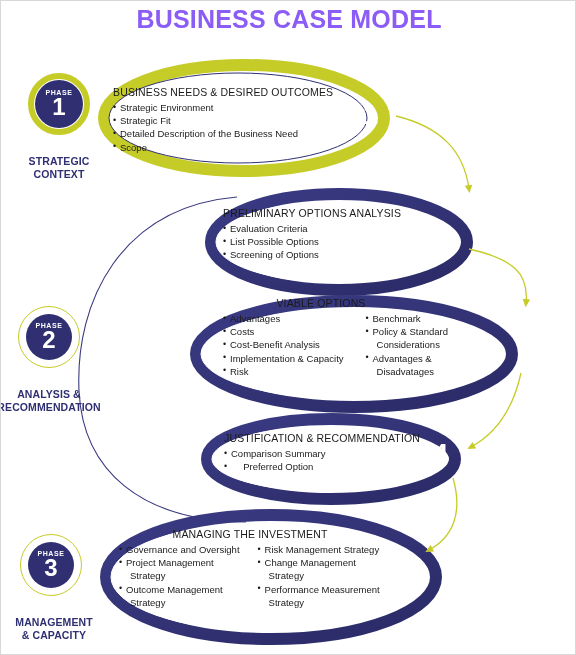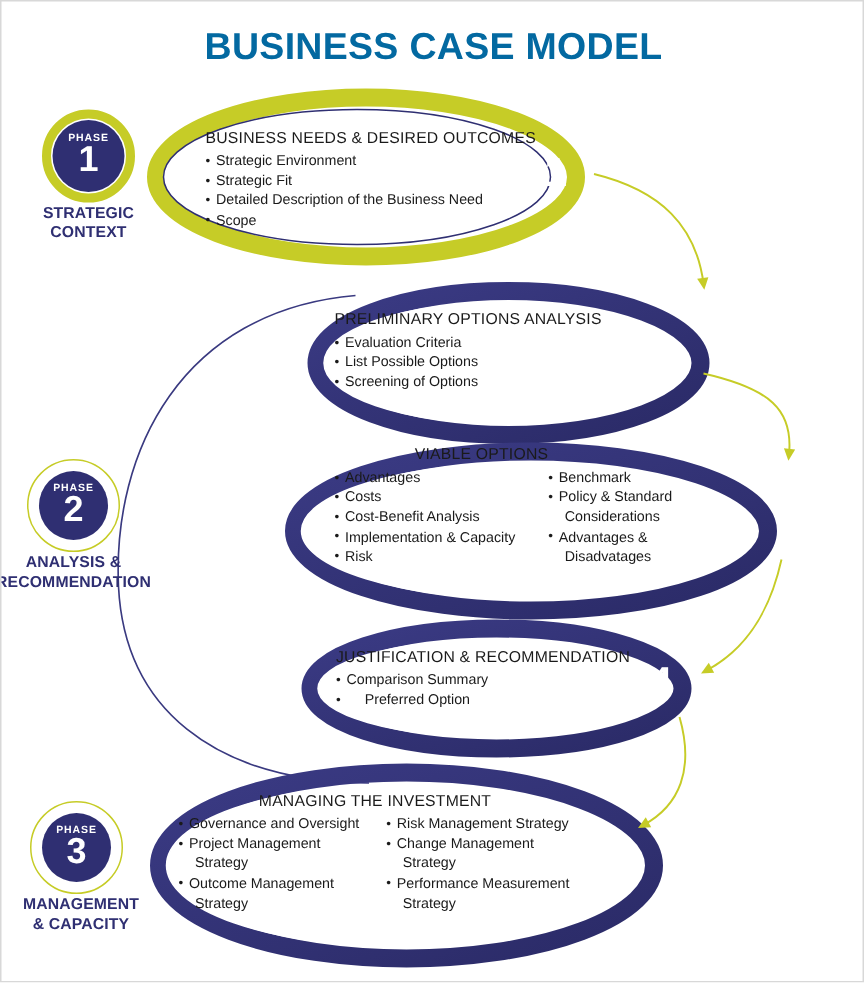--- a/index.html
+++ b/index.html
@@ -27,28 +27,28 @@
     position: absolute;
     left: 0; top: 0;
     width: 576px;
     height: 655px;
     pointer-events: none;
   }
 
   
   .title {
     position: absolute;
-    top: 16px;
+    top: 4px;
     left: 0;
     width: 576px;
     text-align: center;
     font-size: 25px;
     font-weight: bold;
     letter-spacing: 0.2px;
-    color: #0369a1;
+    color: #8b5cf6;
     font-family: "Liberation Sans", sans-serif;
   }
 
   
   .phase {
     position: absolute;
     width: 104px;
     text-align: center;
     pointer-events: auto;
   }
@@ -86,21 +86,21 @@
     font-weight: bold;
     letter-spacing: 0.6px;
     margin-bottom: 1px;
   }
   .phase-num {
     font-size: 24px;
     font-weight: bold;
     margin-top: -2px;
   }
   .phase-label {
-    margin-top: 1px;
+    margin-top: 20px;
     color: #2f2f72;
     font-size: 10.5px;
     font-weight: bold;
     line-height: 12.5px;
     letter-spacing: 0.1px;
   }
 
   
   .ell-content {
     position: absolute;
@@ -236,21 +236,21 @@
           <span class="phase-word">PHASE</span>
           <span class="phase-num">3</span>
         </div>
       </div>
       <div class="phase-label" style="width:110px;">
         <span>MANAGEMENT</span><br>
         <span>&amp; CAPACITY</span>
       </div>
     </div>
 
-    <div class="ell-content" style="left:136px; top:85px;">
+    <div class="ell-content" style="left:112px; top:85px;">
       <div class="ell-head">BUSINESS NEEDS &amp; DESIRED OUTCOMES</div>
       <div class="ell-cols">
         <ul class="ell-list">
           <li>Strategic Environment</li>
           <li>Strategic Fit</li>
           <li>Detailed Description of the Business Need</li>
           <li>Scope</li>
         </ul>
       </div>
     </div>

